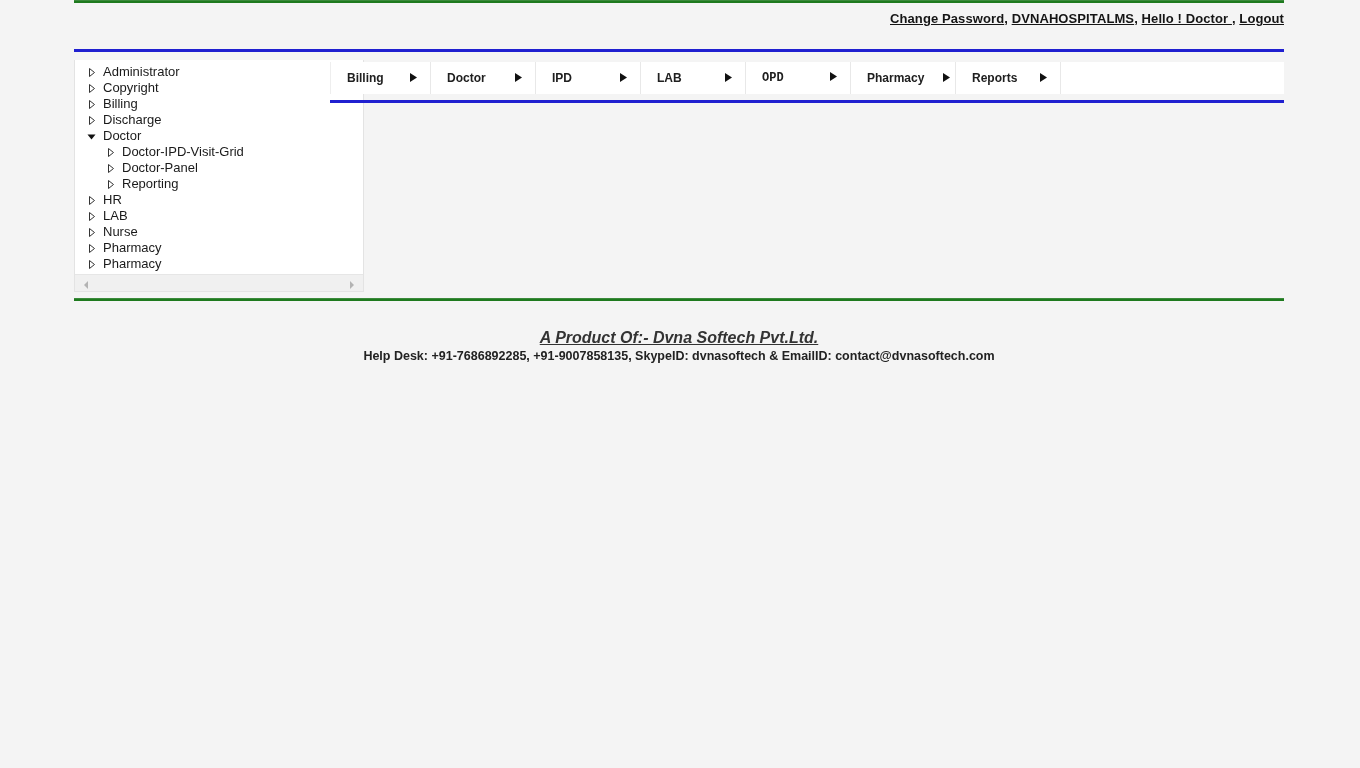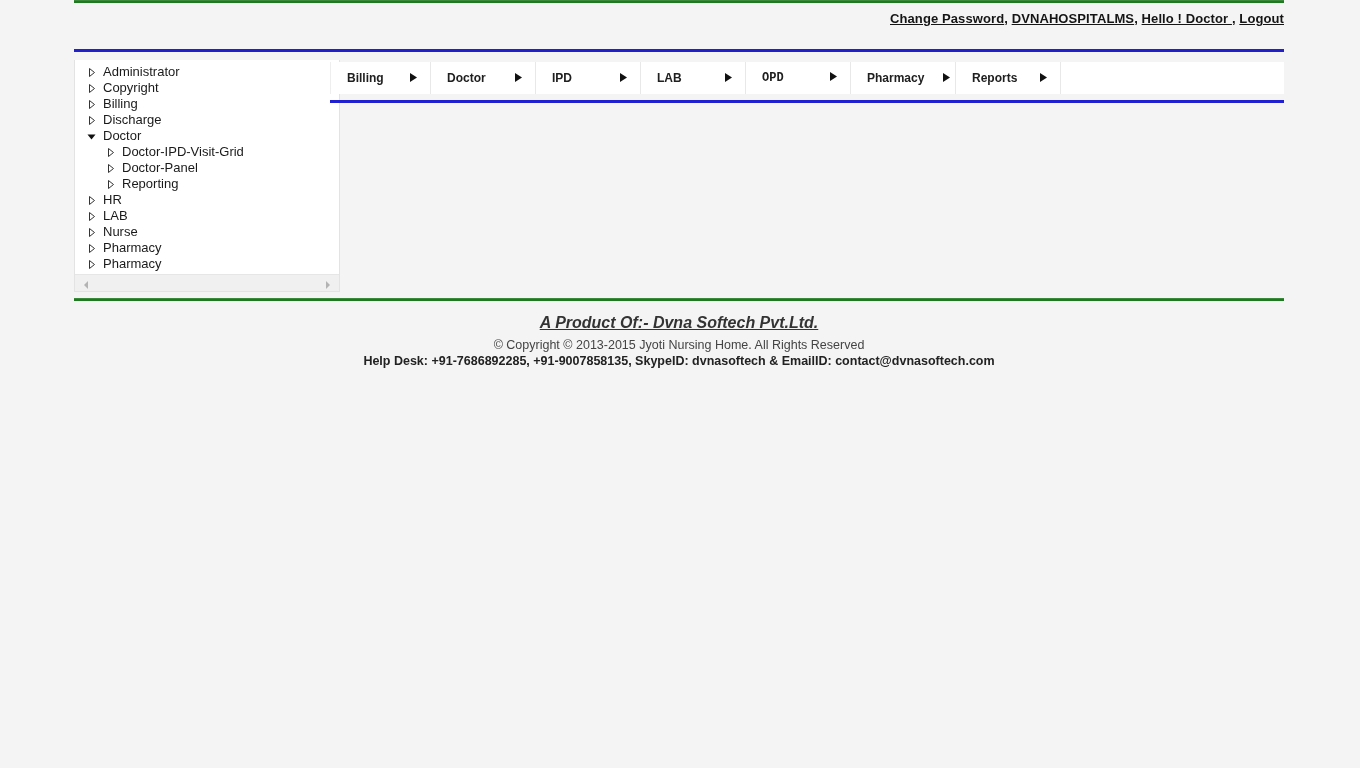--- a/index.html
+++ b/index.html
@@ -60,21 +60,21 @@
   .body-region {
     position: relative;
     height: 246px;
   }
 
   
   .sidebar {
     position: absolute;
     left: 0;
     top: 8px;
-    width: 266px;
+    width: 290px;
     background: #a3a3a3;
     border: 1px solid #e3e3e3;
     border-top: none;
     box-sizing: border-box;
   }
   .tree {
     padding: 4px 0 2px 0;
     background: #ffffff;
   }
   .tree-node {
@@ -159,21 +159,21 @@
   .content-pane {
     position: absolute;
     left: 256px;
     top: 51px;
     width: 954px;
     height: 190px;
   }
 
   
   .footer {
-    padding-top: 0px;
+    padding-top: 15px;
     text-align: center;
   }
   .footer-product {
     margin-top: 13px;
     font-size: 16px;
     font-style: italic;
     font-weight: bold;
     color: #333333;
     text-decoration: underline;
     cursor: pointer;
@@ -379,17 +379,16 @@
     </div>
 
     <div class="content-pane"></div>
 
   </div>
 
   <div class="rule-green"></div>
 
   <div class="footer">
     <div><a class="footer-product" href="#">A Product Of:- Dvna Softech Pvt.Ltd.</a></div>
-    <div class="footer-copy">© Copyright © 2013-2015 Jyoti Nursing Home. All Rights Reserved</div>
     <div class="footer-help">Help Desk: +91-7686892285, +91-9007858135, SkypeID: dvnasoftech &amp; EmailID: contact@dvnasoftech.com</div>
   </div>
 
 </div>
 
 </body></html>

